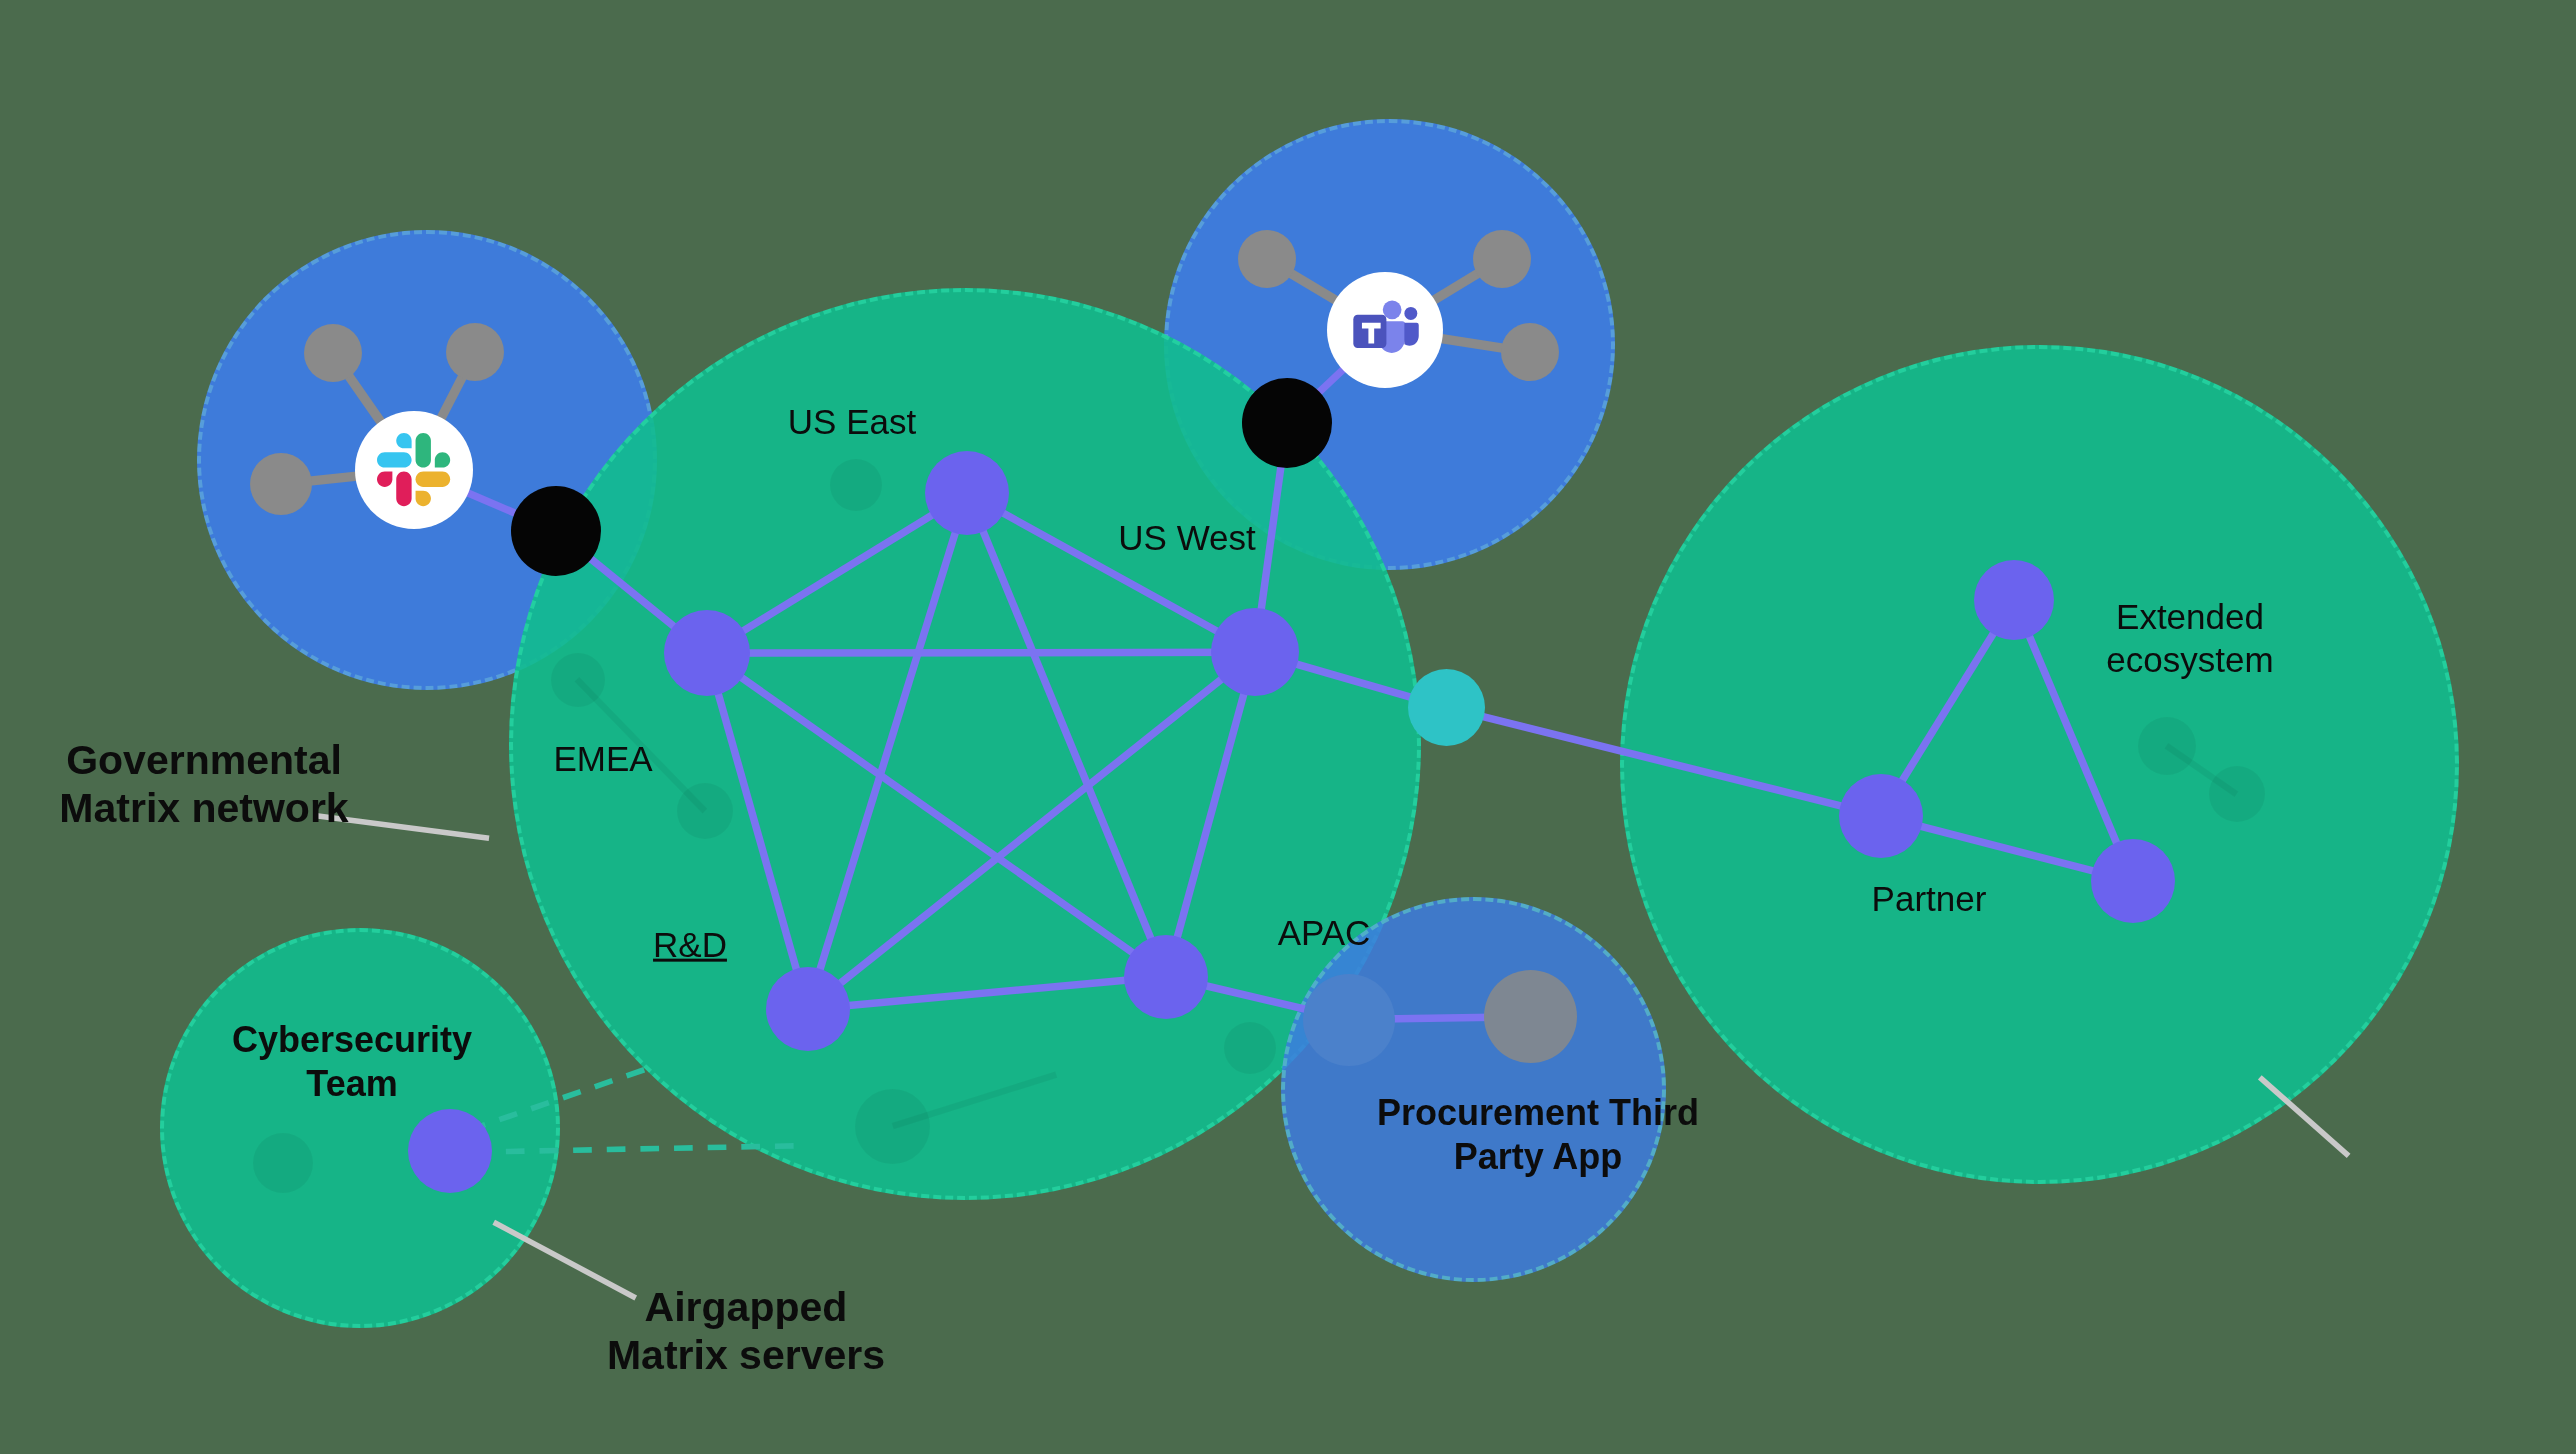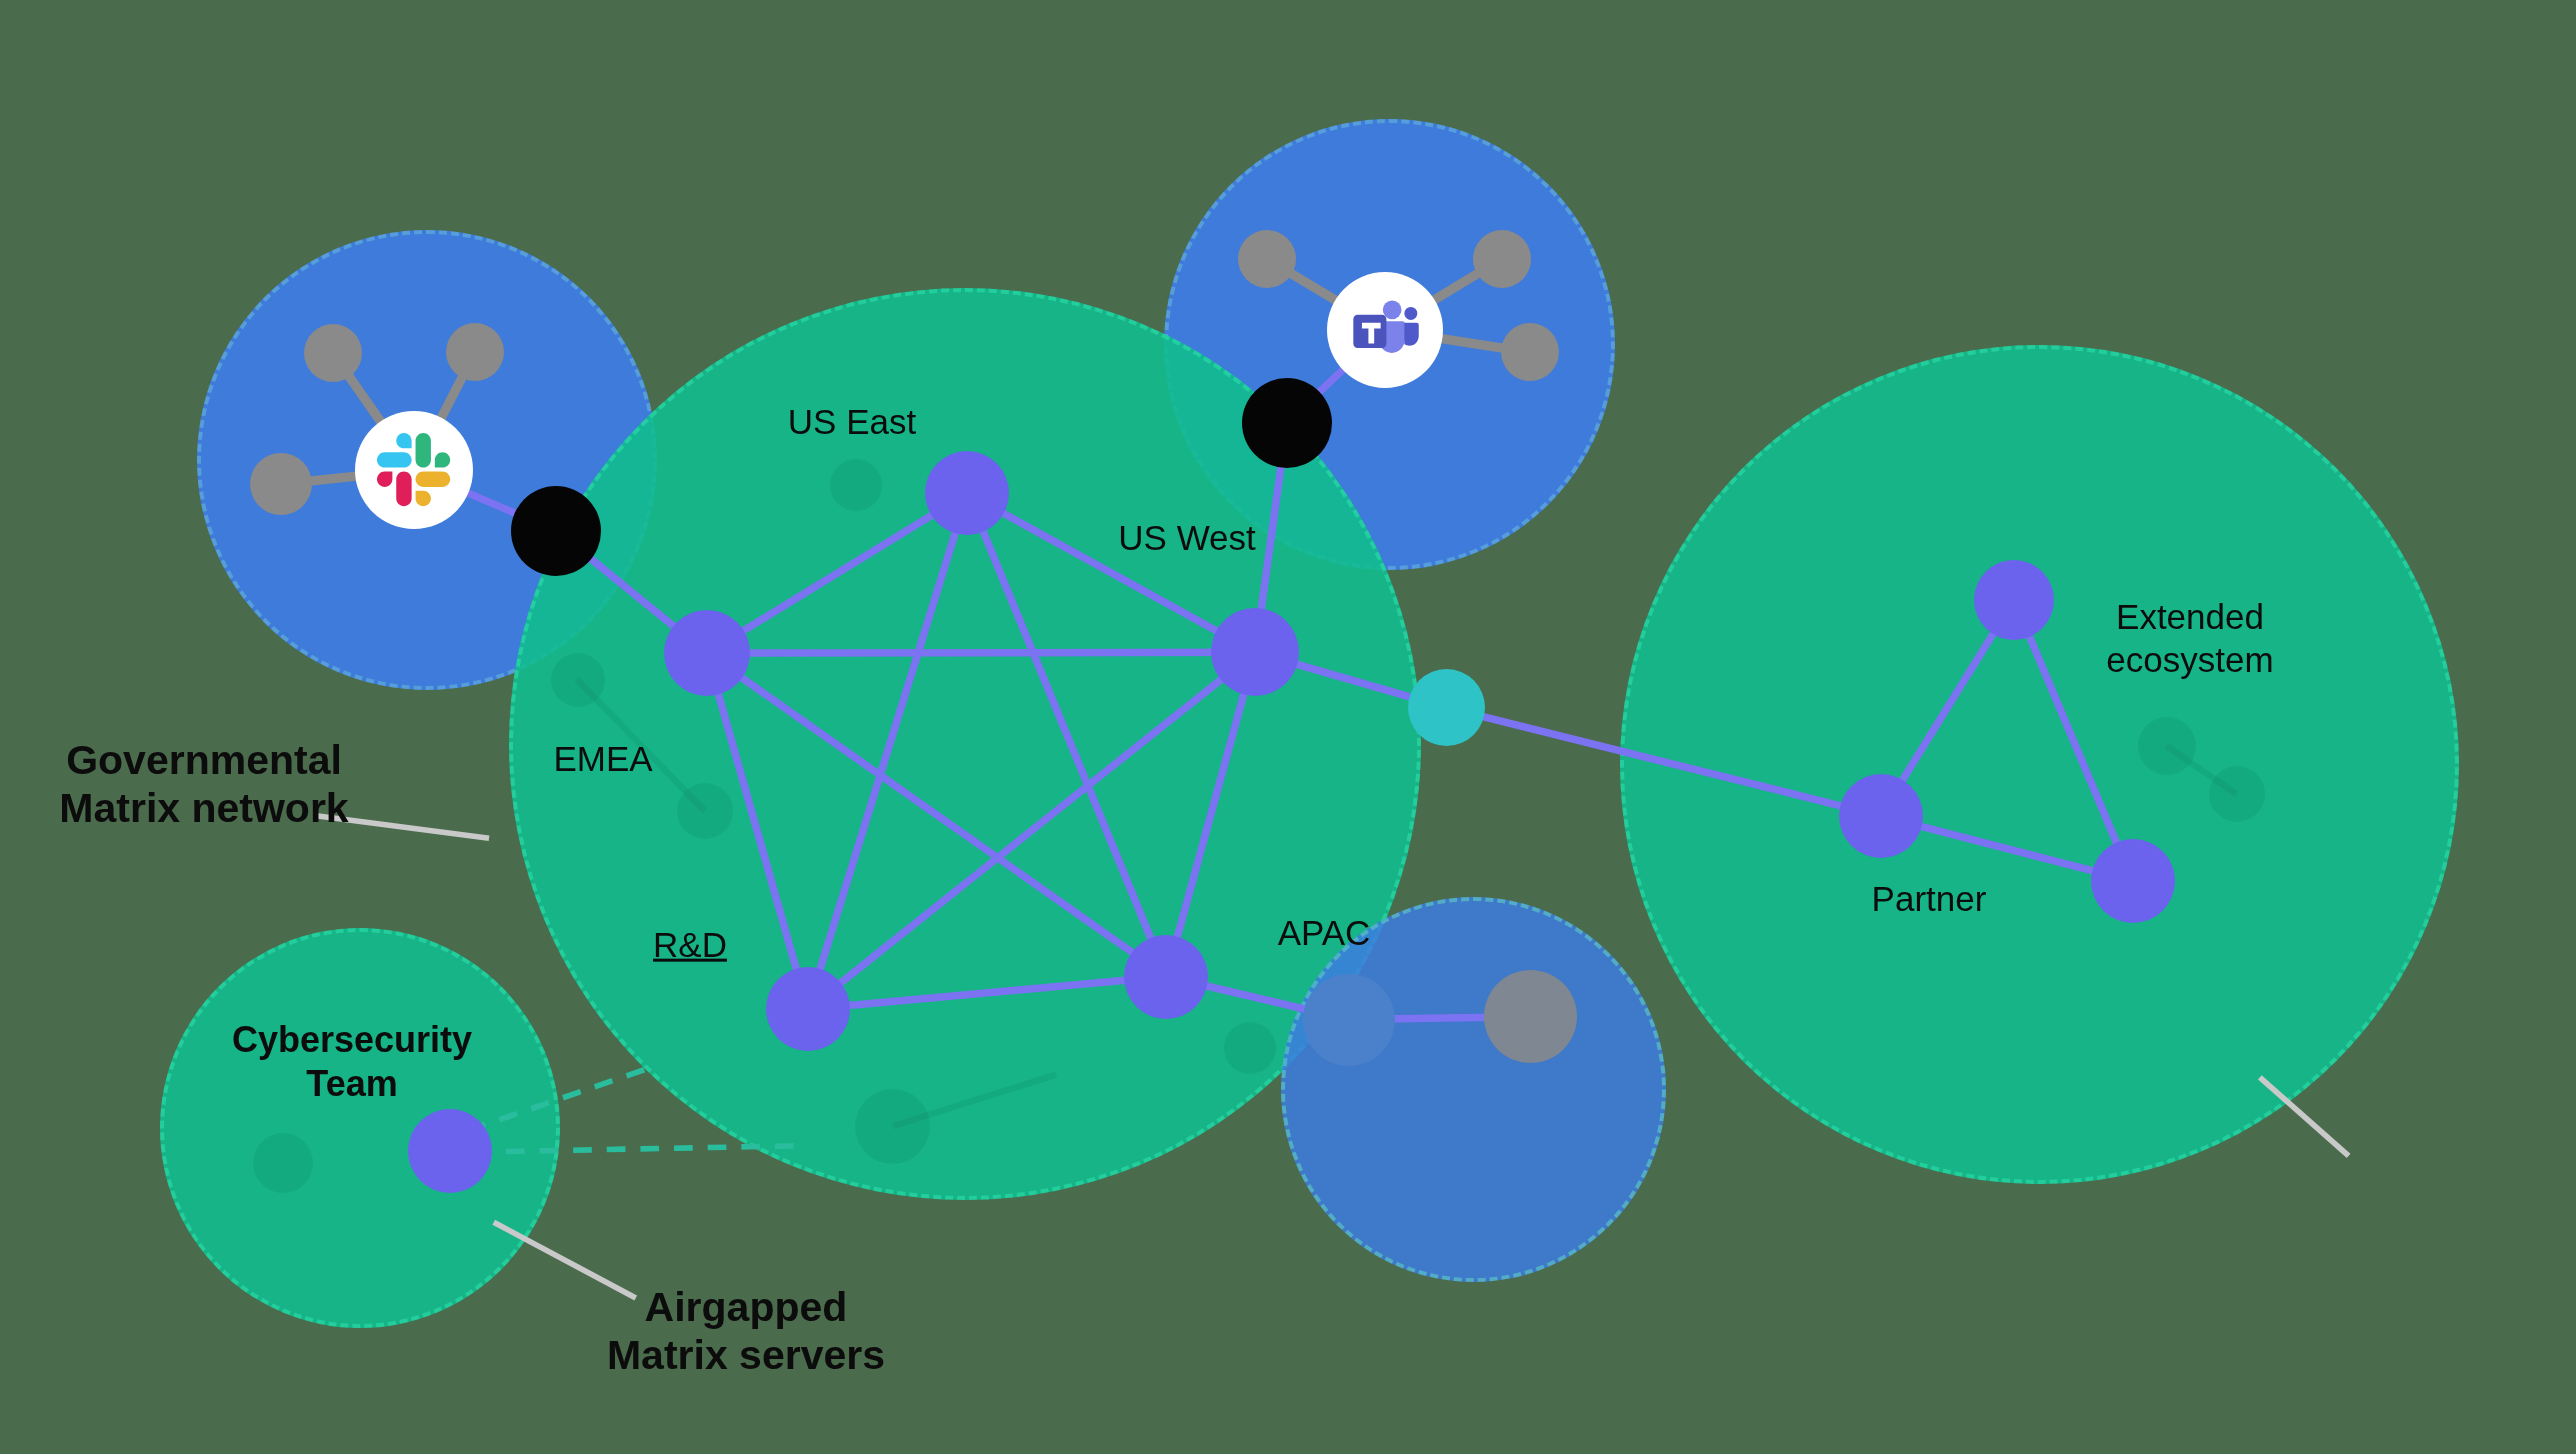--- a/index.html
+++ b/index.html
@@ -143,20 +143,22 @@
   <div class="label lbl-reg" style="left:852px;top:422px;">US East</div>
   <div class="label lbl-reg" style="left:1187px;top:538px;">US West</div>
   <div class="label lbl-reg" style="left:603px;top:759px;">EMEA</div>
   <div class="label lbl-reg" style="left:690px;top:945px;text-decoration:underline;">R&amp;D</div>
   <div class="label lbl-reg" style="left:1300px;top:933px;margin-left:24px;">APAC</div>
   <div class="label lbl-reg" style="left:2190px;top:639px;">Extended
 ecosystem</div>
   <div class="label lbl-reg" style="left:1929px;top:899px;">Partner</div>
   <div class="label lbl-med" style="left:352px;top:1062px;">Cybersecurity
 Team</div>
+  <div class="label lbl-med" style="left:1538px;top:1135px;">Procurement Third
+Party App</div>
 
   <div class="label lbl-bold" style="left:204px;top:784px;">Governmental
 Matrix network</div>
   <div class="label lbl-bold" style="left:746px;top:1331px;">Airgapped
 Matrix servers</div>
 
 </div>
 
 
 </body></html>

